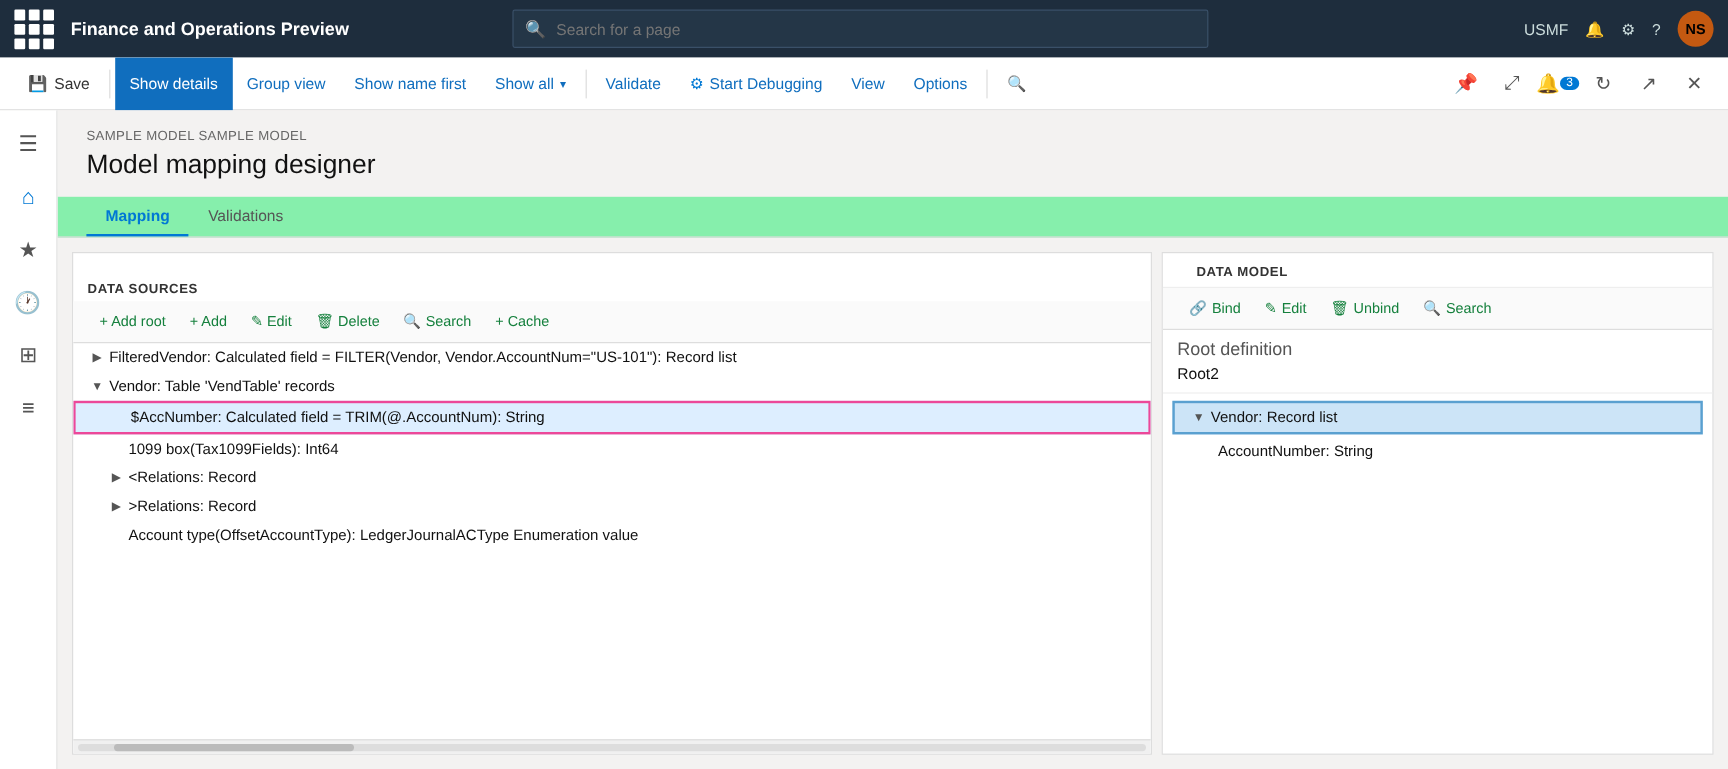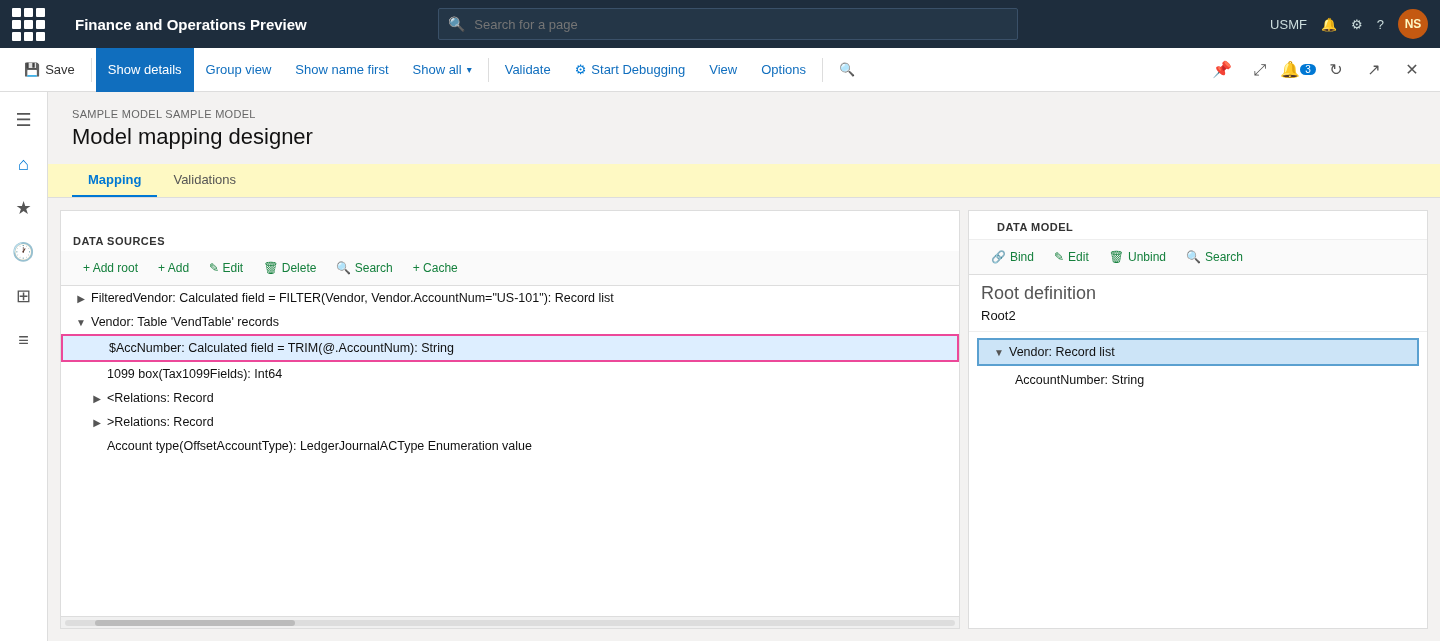--- a/index.html
+++ b/index.html
@@ -5,35 +5,35 @@
     * { box-sizing: border-box; margin: 0; padding: 0; font-family: 'Segoe UI', sans-serif; }
     body { width: 1440px; height: 641px; overflow: hidden; background: #f3f2f1; }
 
     
     .top-nav {
       display: flex; align-items: center; height: 48px;
       background: #1e2d3d; color: #fff; padding: 0 12px; gap: 10px;
     }
     .top-nav-grid { display: grid; grid-template-columns: 9px 9px 9px; grid-template-rows: 9px 9px 9px; gap: 3px; cursor: pointer; }
     .top-nav-grid span { width: 9px; height: 9px; background: #fff; border-radius: 1px; display: block; }
-    .top-nav-logo { font-size: 15px; font-weight: 600; color: #fff; margin-left: 20px; white-space: nowrap; }
+    .top-nav-logo { font-size: 15px; font-weight: 600; color: #fff; margin-left: 4px; white-space: nowrap; }
     .top-nav-search {
       flex: 1; max-width: 580px; margin: 0 auto;
       display: flex; align-items: center;
       background: #243647; border: 1px solid #3a5068; border-radius: 2px;
       padding: 0 10px; height: 32px; gap: 8px;
     }
     .top-nav-search input {
       background: transparent; border: none; outline: none;
       color: #aab; font-size: 13px; flex: 1;
     }
     .top-nav-right { display: flex; align-items: center; gap: 14px; margin-left: auto; }
     .top-nav-right span { color: #cdd; font-size: 13px; cursor: pointer; }
     .top-nav-icon { color: #cdd; font-size: 16px; cursor: pointer; }
-    .avatar { width: 30px; height: 30px; border-radius: 50%; background: #c45911; color: #fef9c3; display: flex; align-items: center; justify-content: center; font-size: 12px; font-weight: 600; cursor: pointer; text-align: center; }
+    .avatar { width: 30px; height: 30px; border-radius: 50%; background: #c45911; color: #000000; display: flex; align-items: center; justify-content: center; font-size: 12px; font-weight: 600; cursor: pointer; text-align: center; }
 
     
     .toolbar {
       display: flex; align-items: center; height: 44px;
       background: #fff; border-bottom: 1px solid #ddd;
       padding: 0 12px; gap: 0;
     }
     .toolbar-btn {
       display: flex; align-items: center; gap: 5px;
       padding: 0 12px; height: 44px; font-size: 13px;
@@ -63,21 +63,21 @@
 
     
     .content { flex: 1; overflow: hidden; display: flex; flex-direction: column; background: #f3f2f1; }
 
     
     .page-header { padding: 16px 24px 8px 24px; background: #f3f2f1; }
     .breadcrumb { font-size: 11px; color: #666; text-transform: uppercase; letter-spacing: 0.3px; margin-bottom: 4px; }
     .page-title { font-size: 22px; font-weight: 300; color: #111; }
 
     
-    .tabs-bar { display: flex; align-items: flex-end; padding: 0 24px; background: #fef9c3; border-bottom: 1px solid #ddd; margin-top: 6px; }
+    .tabs-bar { display: flex; align-items: flex-end; padding: 0 24px; background: #86efac; border-bottom: 1px solid #ddd; margin-top: 6px; }
     .tab { padding: 8px 16px; font-size: 13px; cursor: pointer; color: #555; border-bottom: 2px solid transparent; }
     .tab.active { color: #0078d4; border-bottom: 2px solid #0078d4; font-weight: 600; }
 
     
     .two-pane { display: flex; flex: 1; overflow: hidden; }
 
     
     .left-pane {
       flex: 1; background: #fff; margin: 12px 0 12px 12px;
       border: 1px solid #ddd; display: flex; flex-direction: column; overflow: hidden;
@@ -108,21 +108,21 @@
 
     
     .right-pane {
       width: 460px; background: #fff; margin: 12px 12px 12px 8px;
       border: 1px solid #ddd; display: flex; flex-direction: column; overflow: hidden;
     }
     .pane-header-title {
       font-size: 11px; font-weight: 700; color: #333; letter-spacing: 0.5px;
       padding: 10px 12px 6px 28px; border-bottom: 1px solid #eee;
     }
-    .root-def-label { font-size: 18px; color: #555; padding: 8px 12px 2px 12px; }
+    .root-def-label { font-size: 15px; color: #555; padding: 8px 12px 2px 12px; }
     .root-def-value { font-size: 13px; color: #111; padding: 2px 12px 8px 12px; border-bottom: 1px solid #eee; }
     .dm-tree { flex: 1; overflow-y: auto; padding: 4px 0; }
 
     
     .horizontal-scroll { height: 12px; background: #f0f0f0; border-top: 1px solid #ddd; display: flex; align-items: center; padding: 0 4px; flex-shrink: 0; }
     .scroll-track { flex: 1; height: 6px; background: #ddd; border-radius: 3px; }
     .scroll-thumb { width: 200px; height: 6px; background: #bbb; border-radius: 3px; margin-left: 30px; }
   </style>
 </head>
 <body>

